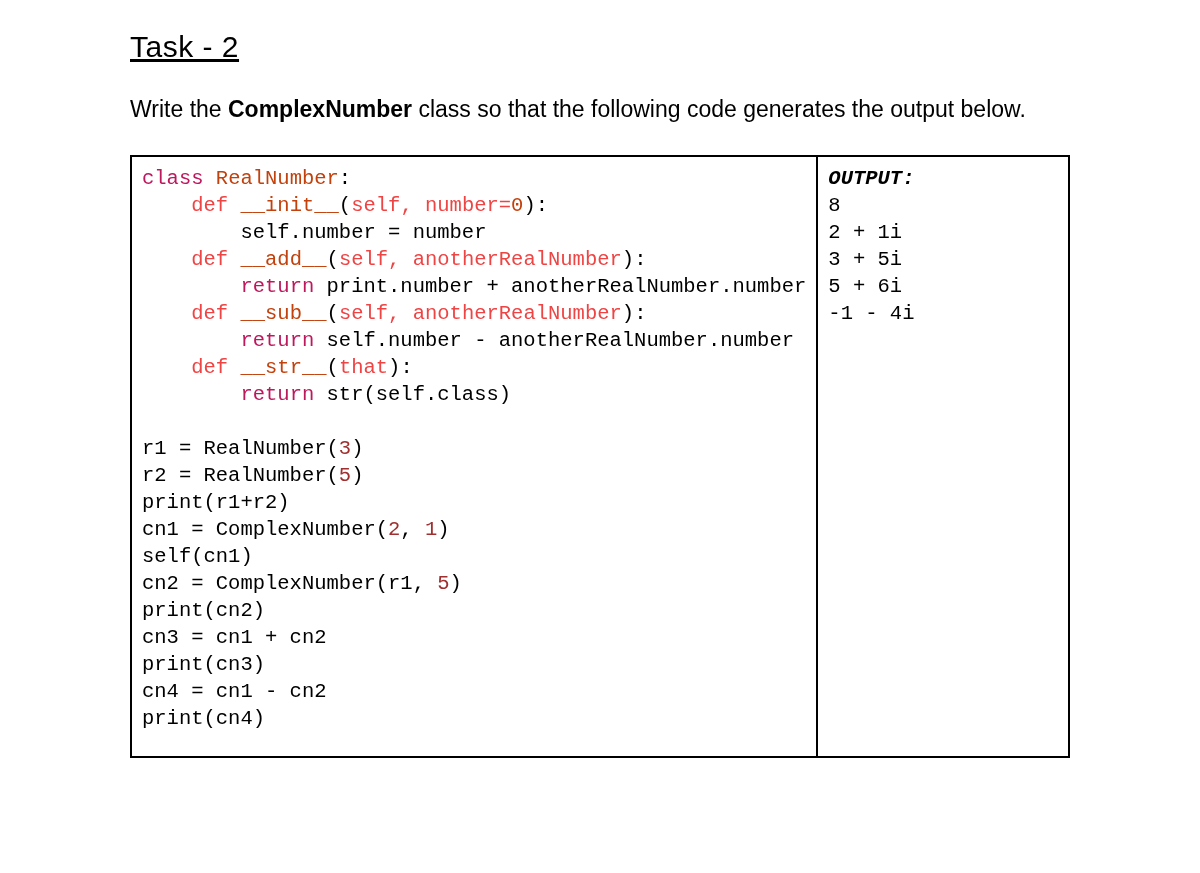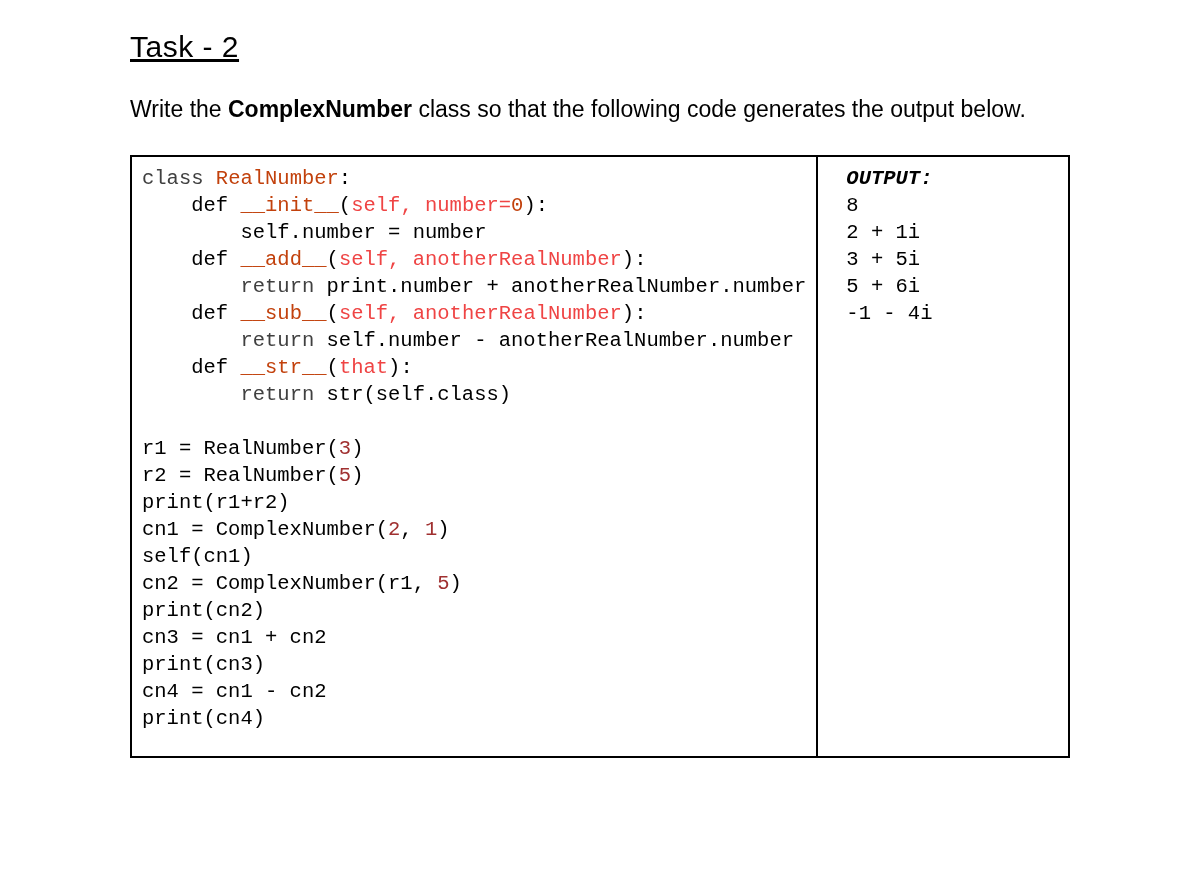--- a/index.html
+++ b/index.html
@@ -41,32 +41,32 @@
     flex: 1;
     padding: 8px 10px 24px 10px;
     border-right: 2px solid #000;
     font-family: Menlo, Consolas, "Courier New", monospace;
     font-size: 20.5px;
     line-height: 1.32;
     white-space: pre;
   }
   .output-col {
     width: 255px;
-    padding: 8px 10px 24px 28px;
+    padding: 8px 10px 24px 10px;
     font-family: Menlo, Consolas, "Courier New", monospace;
     font-size: 20.5px;
     line-height: 1.32;
     white-space: pre;
   }
   .output-title {
     font-style: italic;
     font-weight: bold;
   }
-  .kw-green  { color: #404040; }  
-  .kw-blue   { color: #000000; }  
+  .kw-green  { color: #be185d; }  
+  .kw-blue   { color: #ef4444; }  
   .id-teal   { color: #c2410c; }  
   .id-light  { color: #ef4444; }  
   .num-red   { color: #a03030; }
 </style>
 </head>
 <body>
 
 <div class="page">
 
   <div class="title">Task - 2</div>

